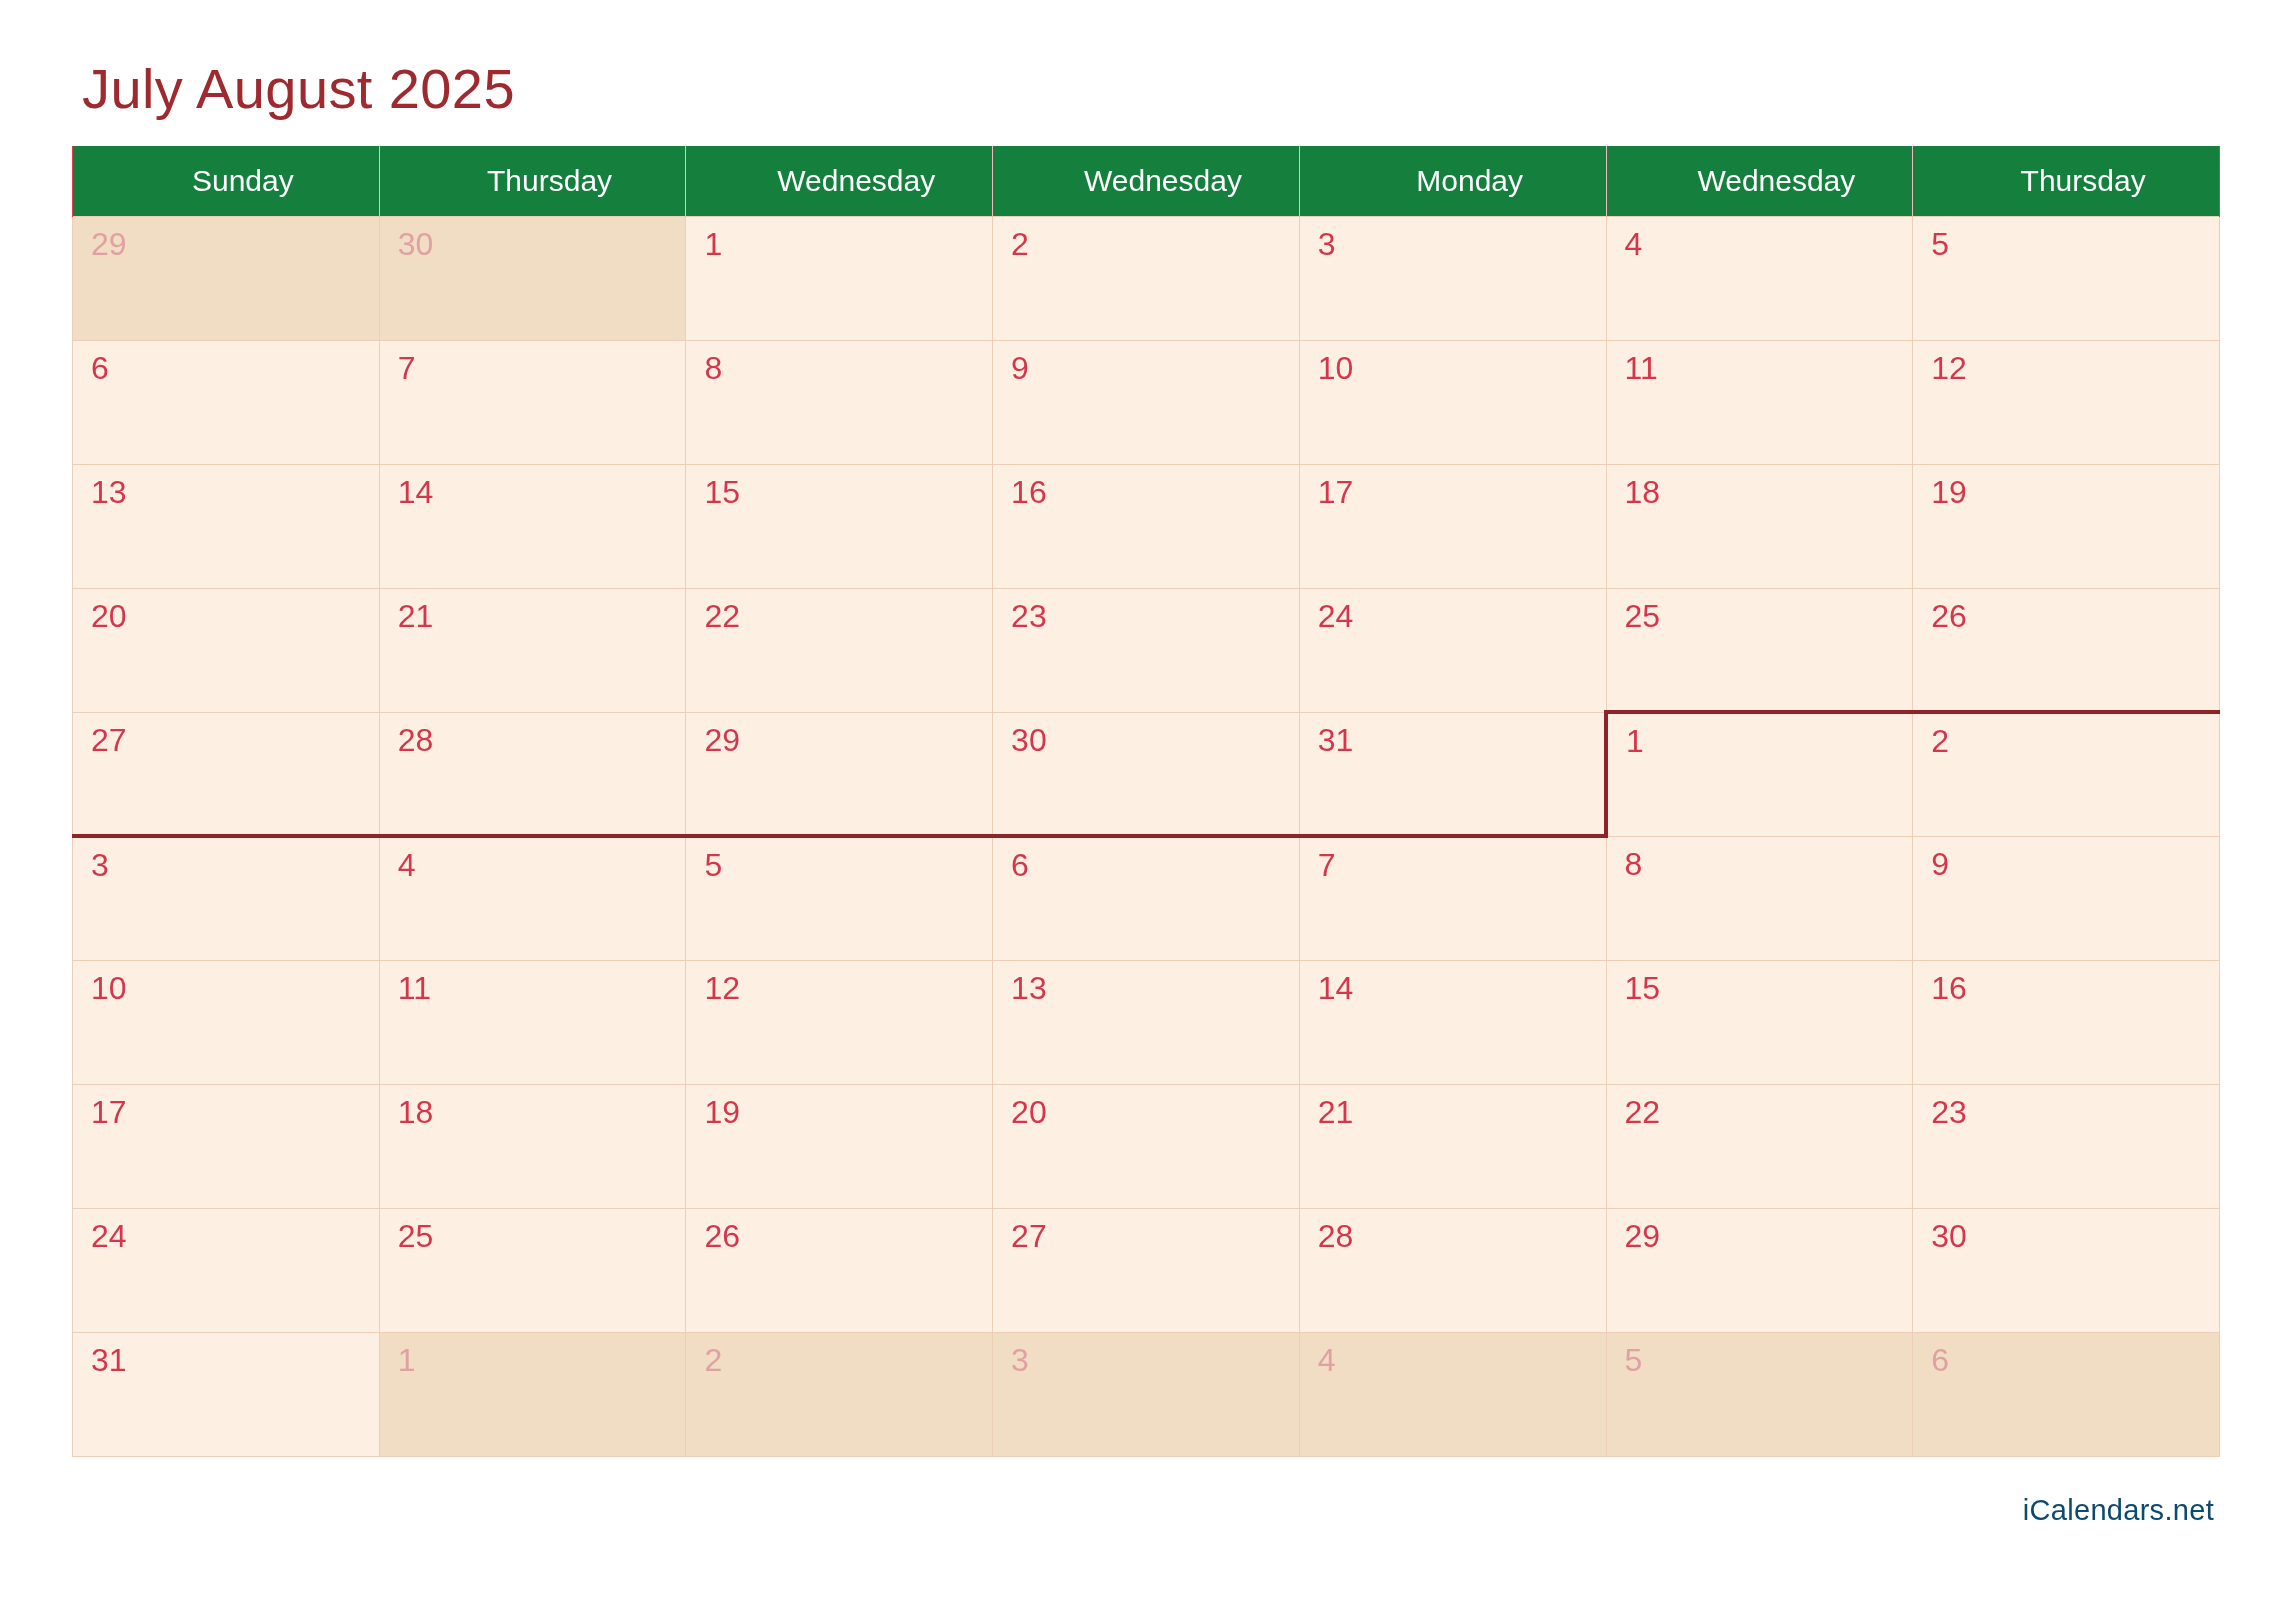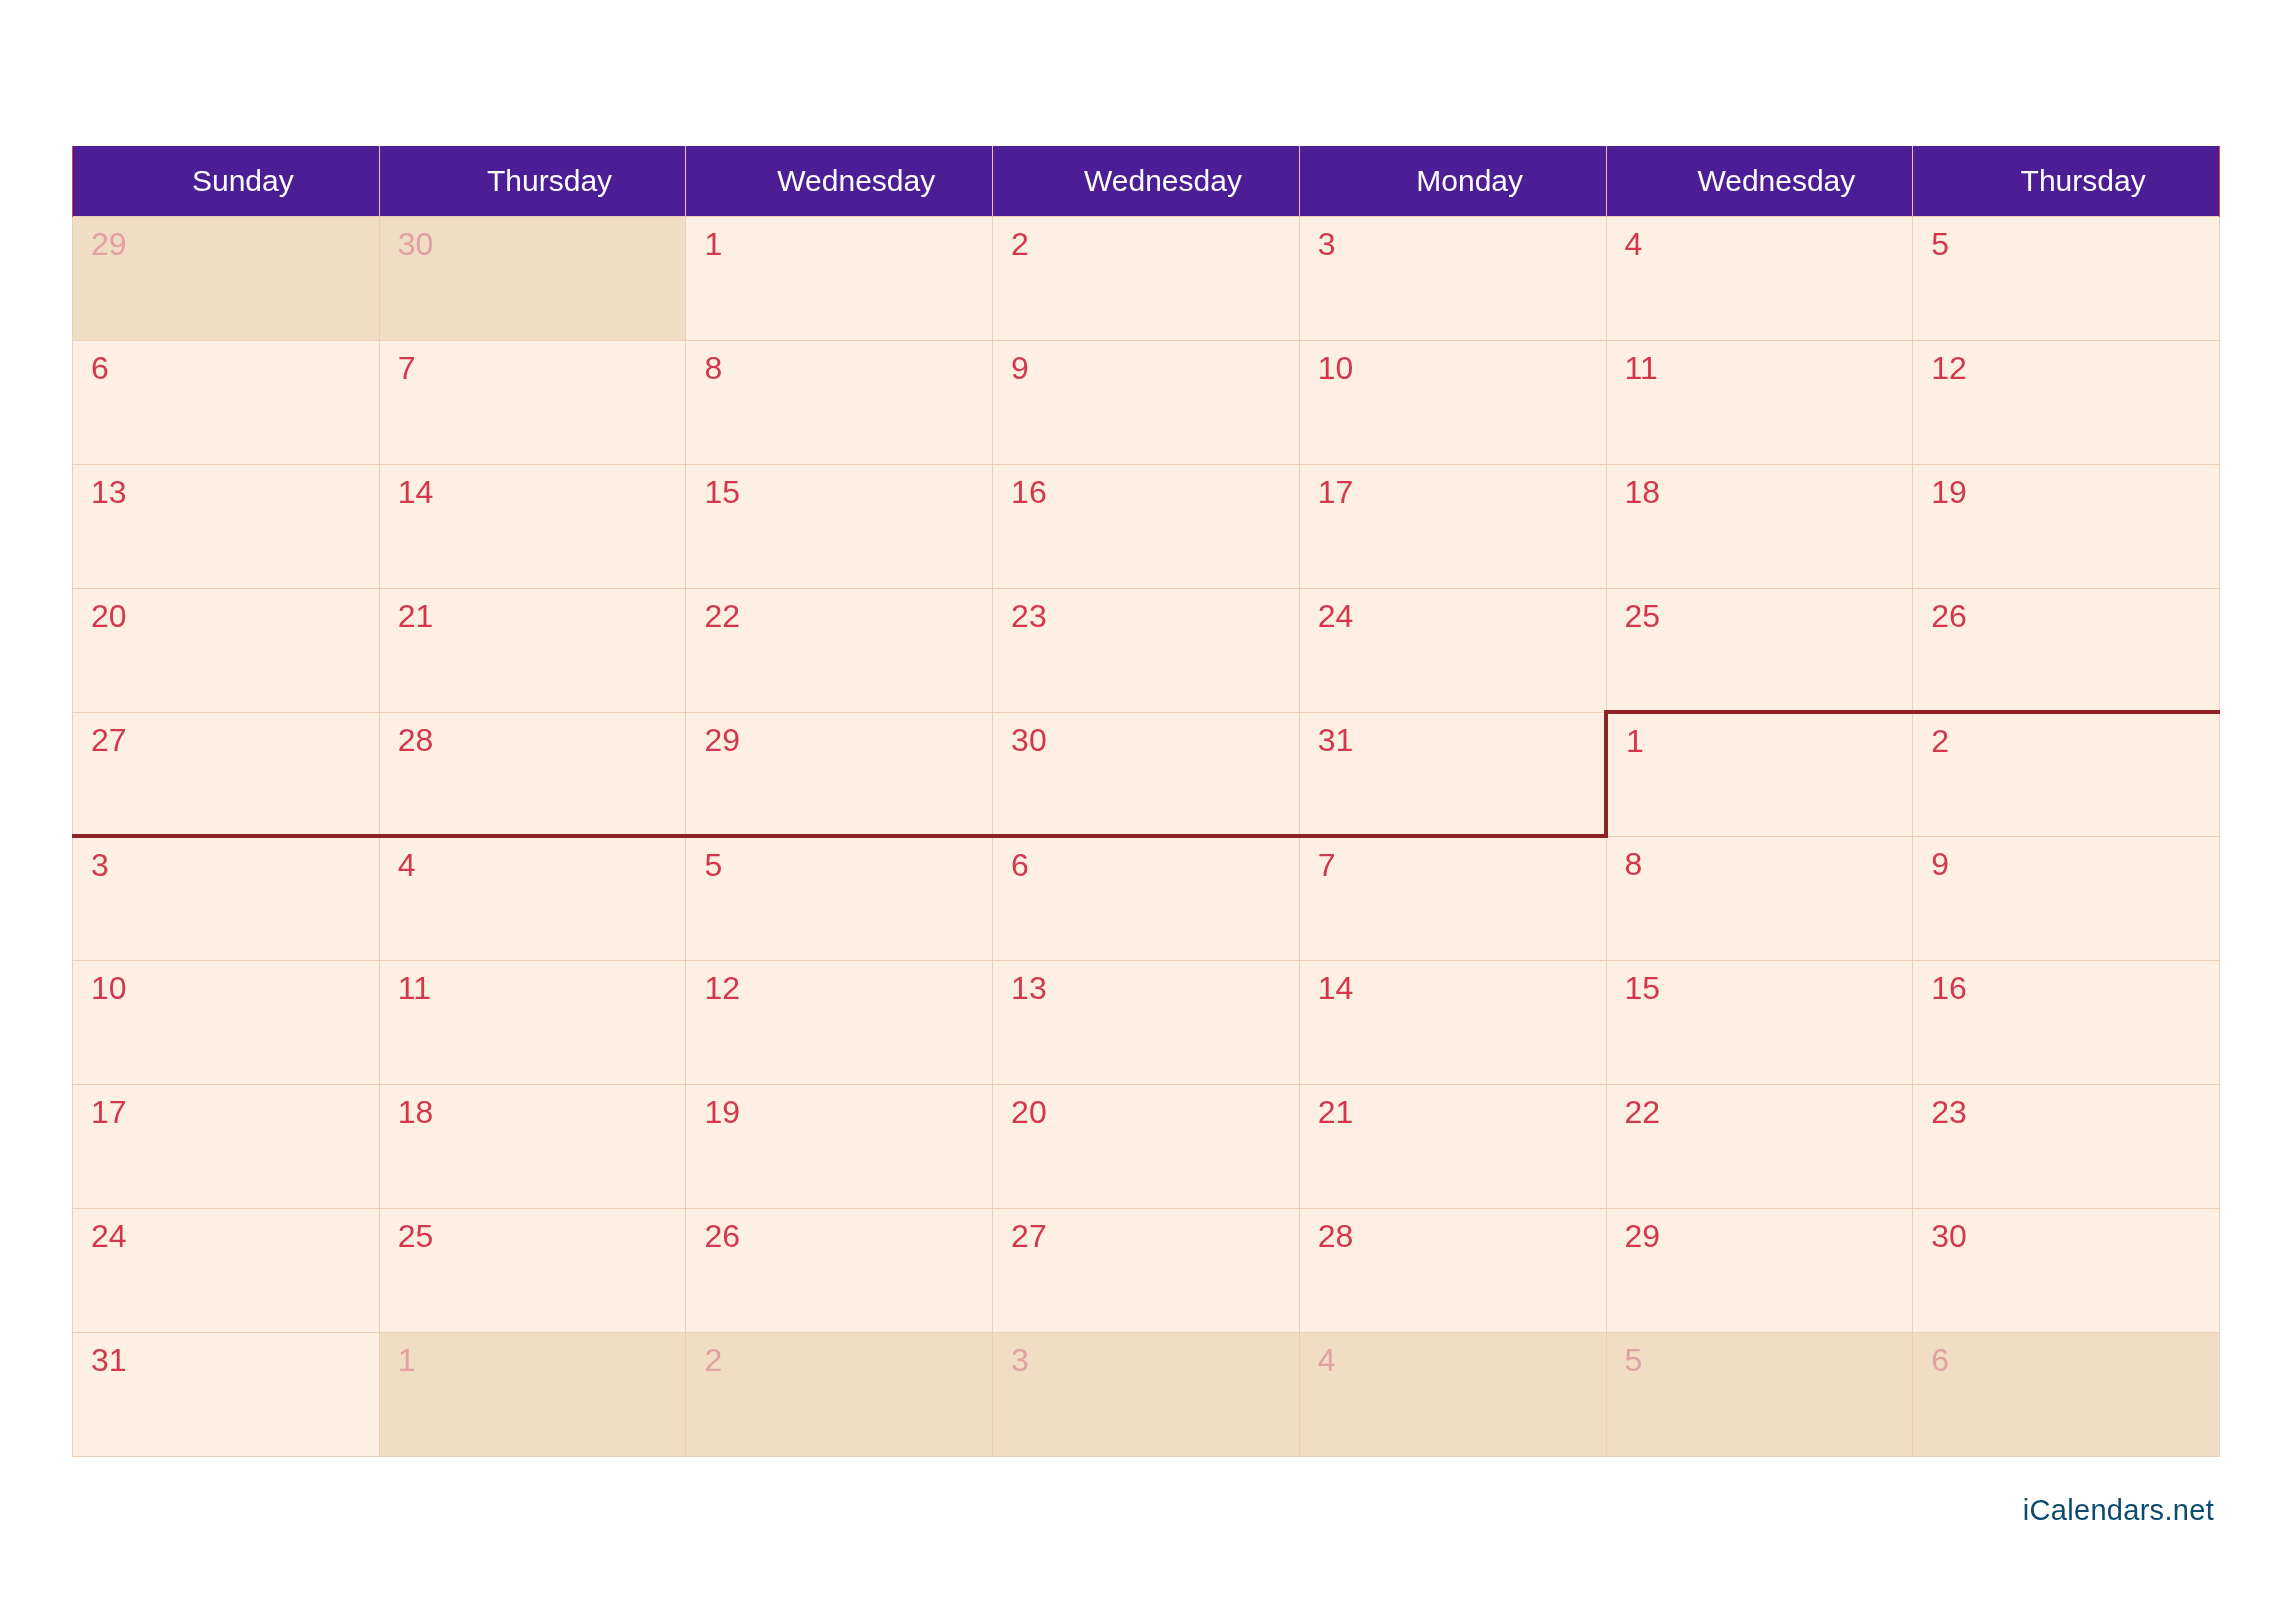--- a/index.html
+++ b/index.html
@@ -32,21 +32,21 @@
   }
   .calendar {
     position: absolute;
     left: 72px;
     top: 146px;
     width: 2148px;
     border-collapse: collapse;
     table-layout: fixed;
   }
   .calendar th {
-    background: #4c1d95;
+    background: #15803d;
     color: #ffffff;
     font-weight: normal;
     font-size: 30px;
     height: 70px;
     text-align: center;
     vertical-align: middle;
     border-right: 0.9px solid #f5b9bf;
     border-left: 0.9px solid #e03c4e;
     padding-left: 35px;
   }
@@ -78,20 +78,21 @@
     font-size: 29px;
     color: #0c4a6e;
     letter-spacing: 0.3px;
   }
 </style>
 </head>
 <body>
 
 <div class="page">
 
+  <div class="title">July August 2025</div>
 
   <table class="calendar">
     <thead>
       <tr>
         <th>Sunday</th>
         <th>Thursday</th>
         <th>Wednesday</th>
         <th>Wednesday</th>
         <th>Monday</th>
         <th>Wednesday</th>

